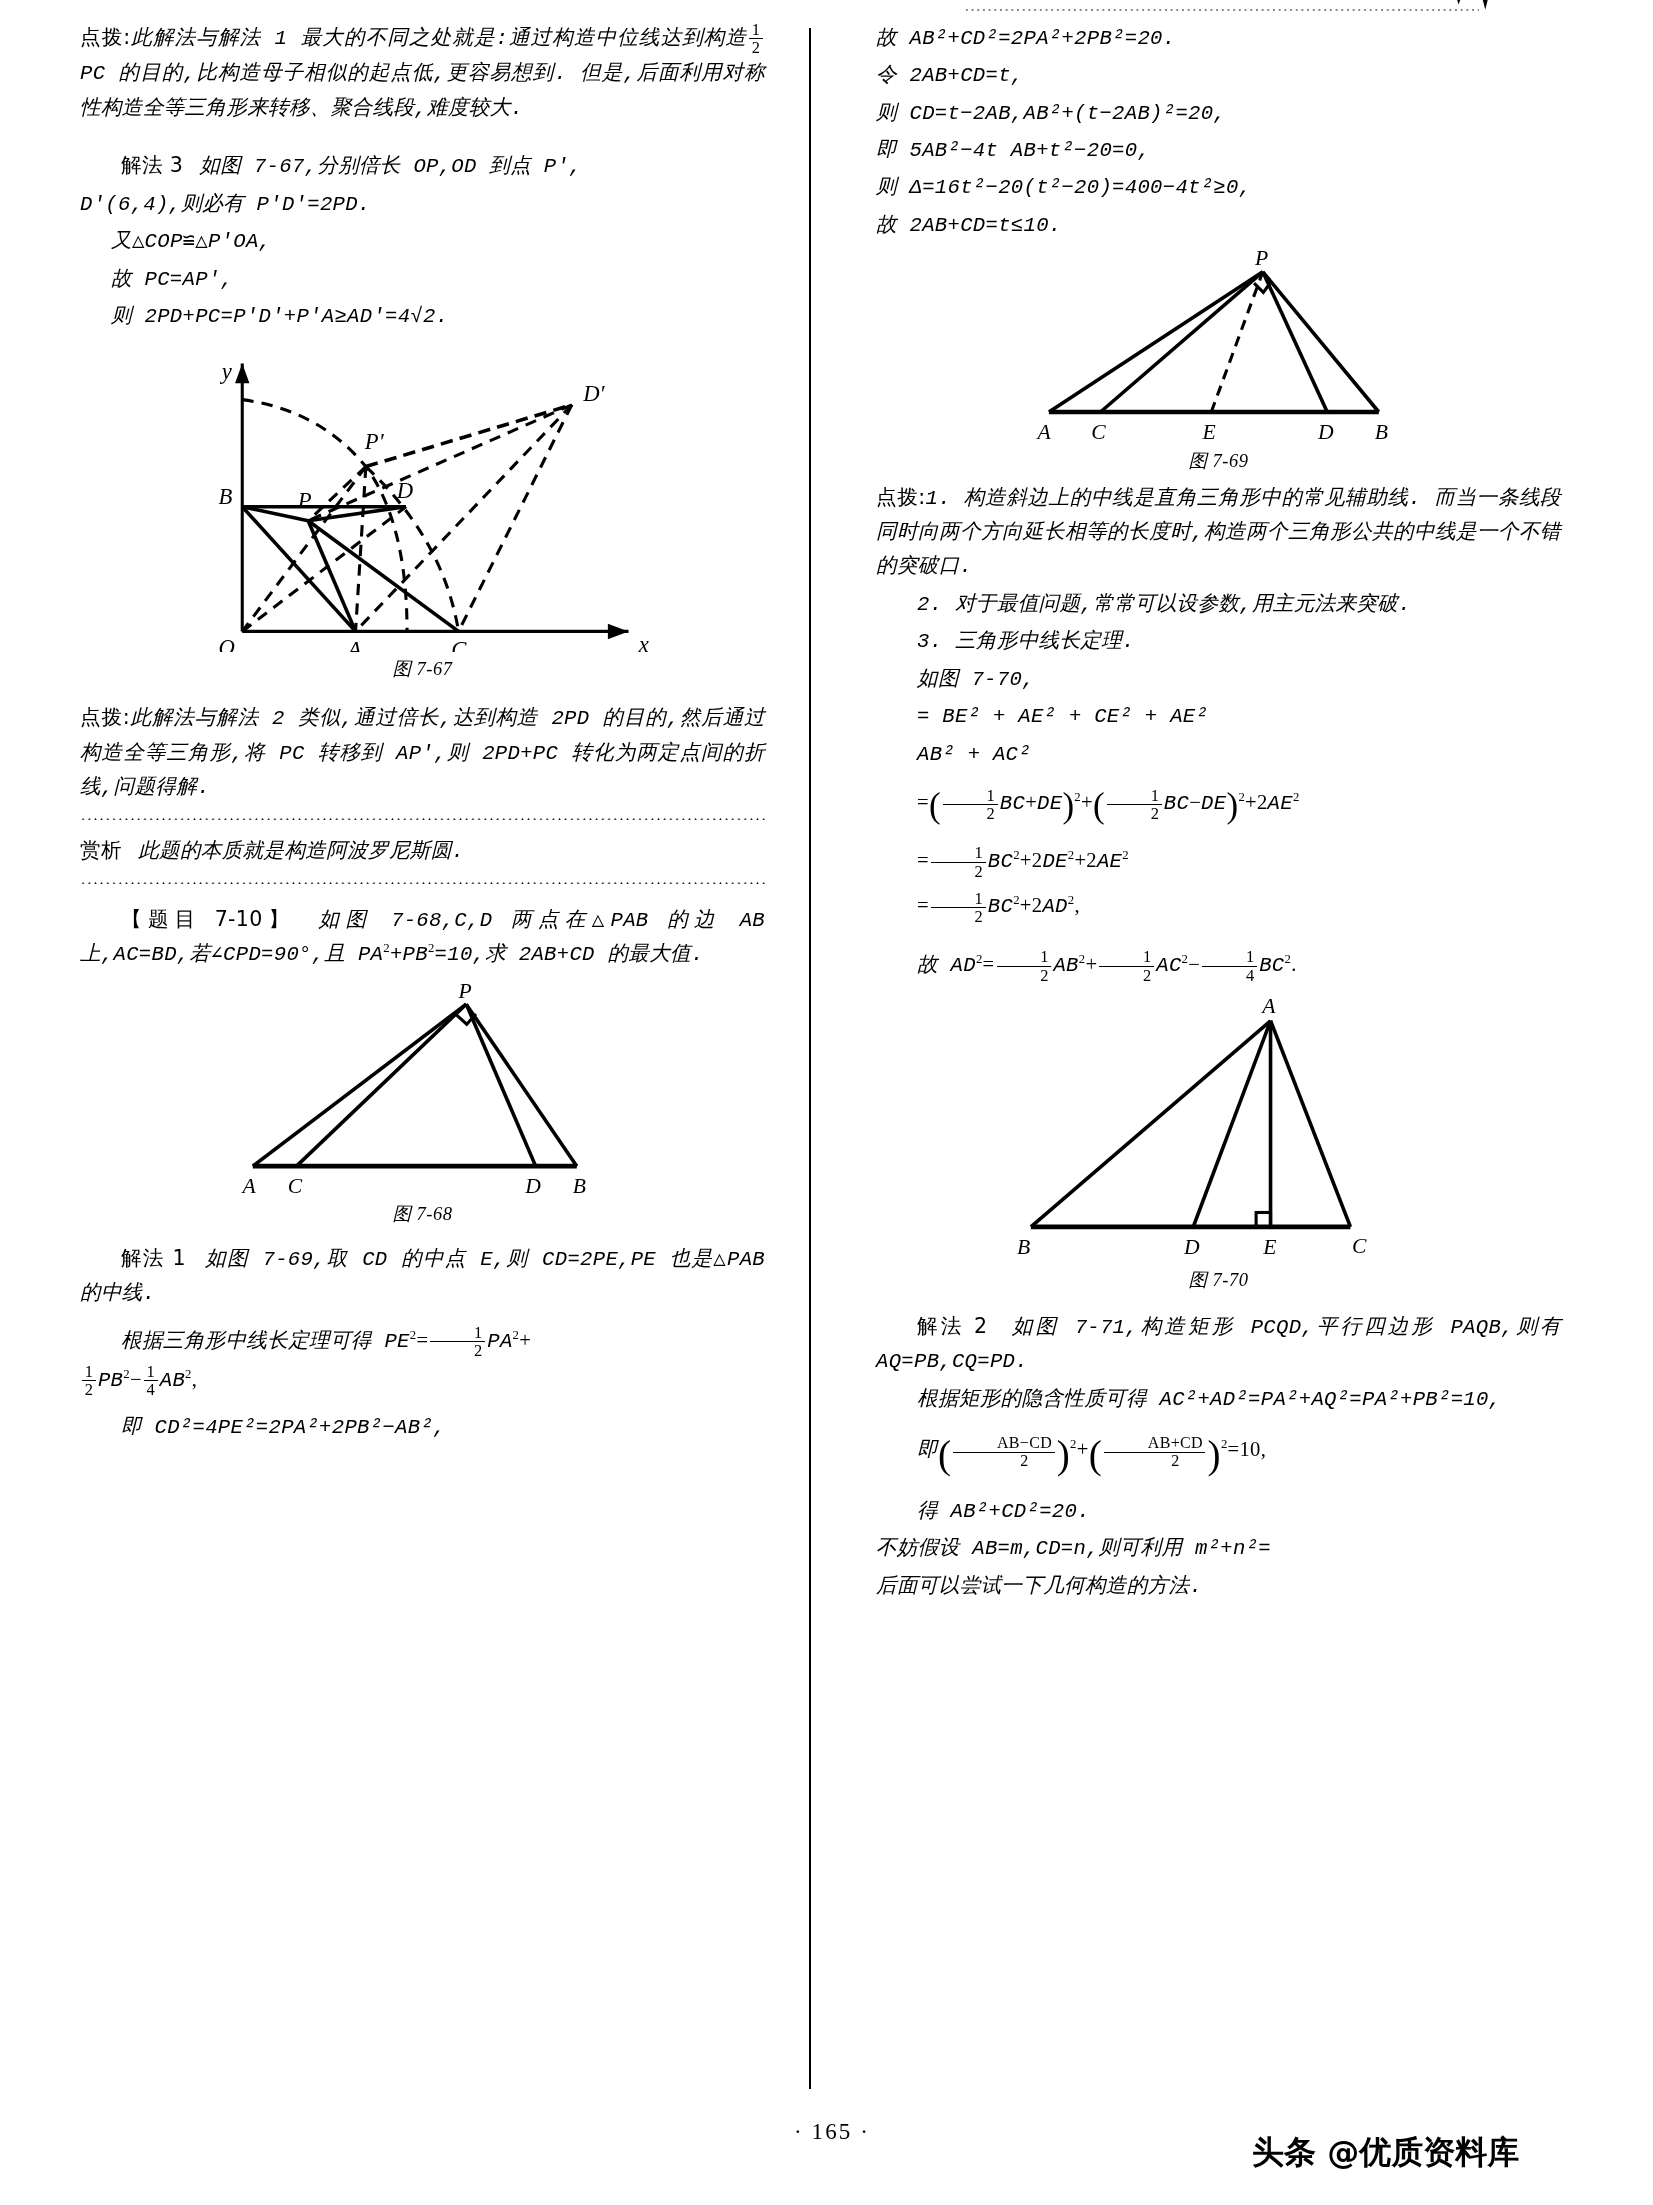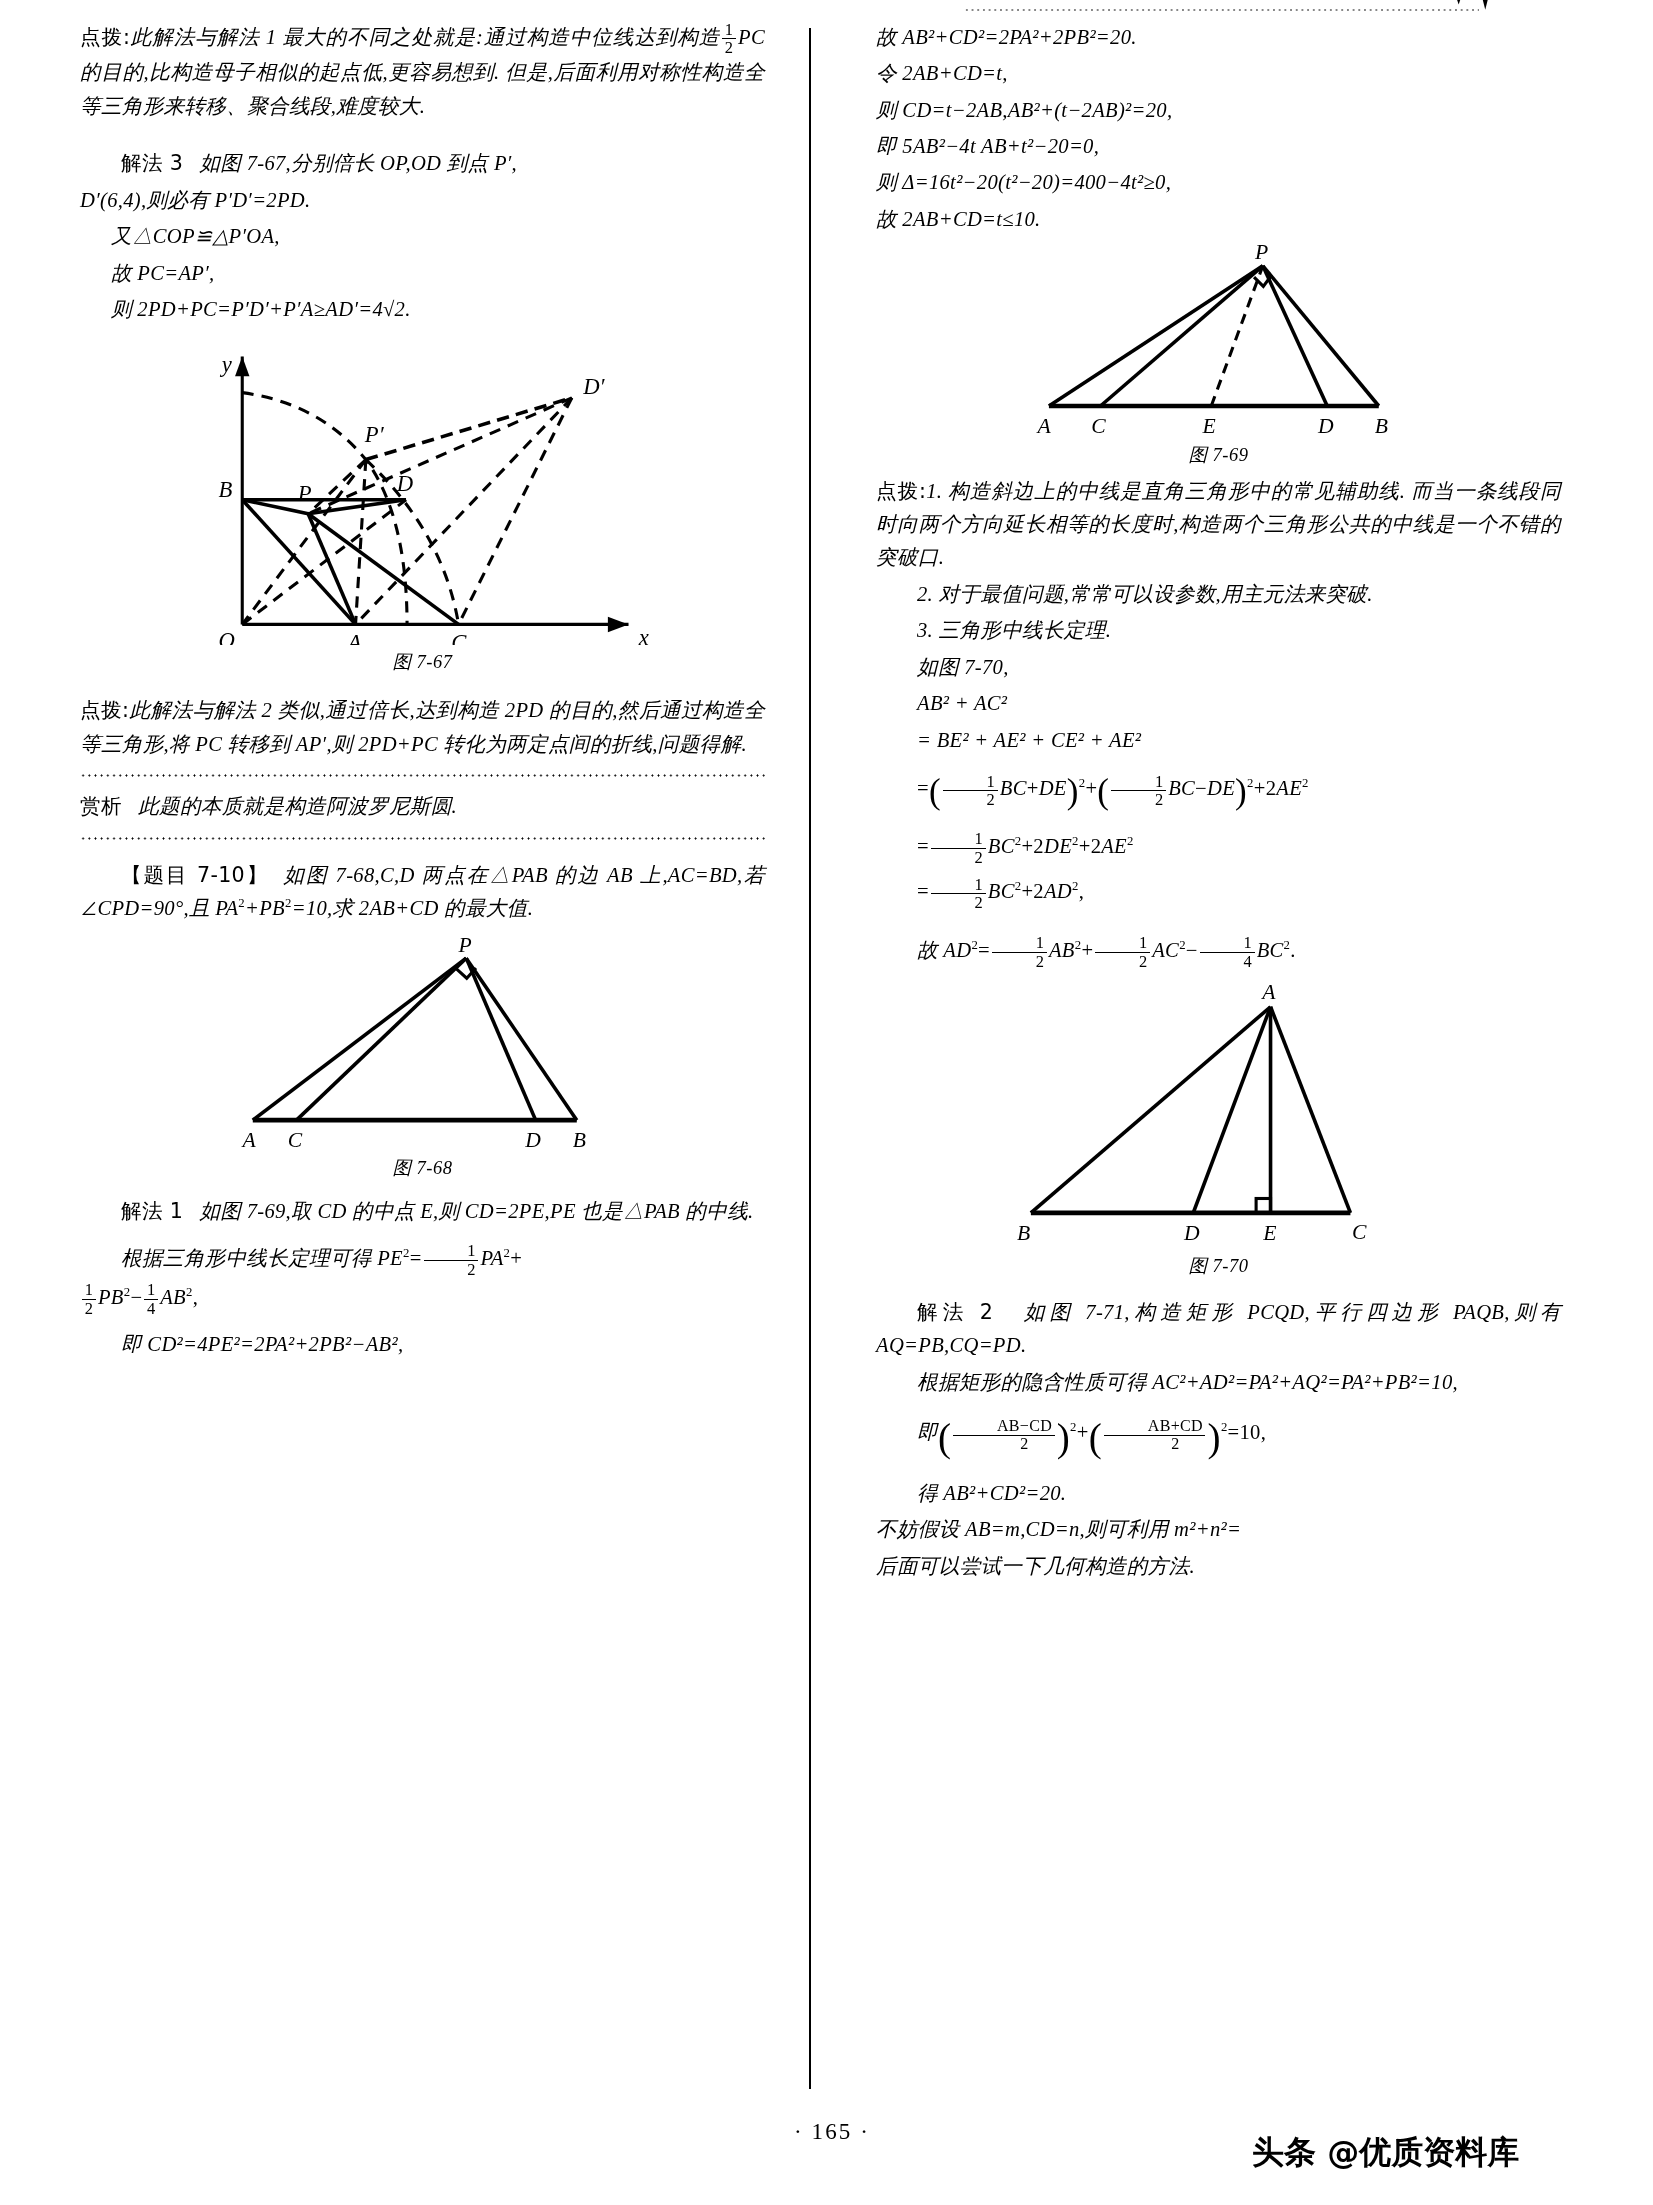--- a/index.html
+++ b/index.html
@@ -29,21 +29,21 @@
     position:absolute;left:809px;top:28px;width:1.5px;height:2061px;background:#000;
   }
 
   
   .para{
     font-size:20.6px;line-height:1.62;text-align:justify;
     letter-spacing:0.3px;margin:0 0 3.1px 0;
   }
   .indent{text-indent:41px;}
   .zh{font-family:"DejaVu Sans","Liberation Sans",sans-serif;font-weight:bold;}
-  .mi{font-style:italic;font-family:Liberation Serif, serif;}
+  .mi{font-style:italic;font-family:Liberation Mono, monospace;}
   .mr{font-family:"Liberation Serif",serif;}
 
   .tag{font-weight:normal;font-family:"DejaVu Sans",sans-serif;}
   .fracbig{display:inline-block;vertical-align:-0.58em;text-align:center;
         font-size:0.80em;line-height:1.05;margin:0 2.1px;}
   .fracbig .num{display:block;border-bottom:1px solid #000;padding:0 2.6px;}
   .fracbig .den{display:block;padding:0 2.6px;}
   sup{font-size:0.62em;vertical-align:super;}
 
   
@@ -246,24 +246,24 @@
       <span class="mi">2. 对于最值问题,常常可以设参数,用主元法来突破.</span>
     </div>
     <div class="para indent">
       <span class="mi">3. 三角形中线长定理.</span>
     </div>
 
     <div class="para indent">
       <span class="mi">如图 7-70,</span>
     </div>
     <div class="para indent">
+      <span class="mi">= BE² + AE² + CE² + AE²</span>
+    </div>
+    <div class="para indent">
       <span class="mi">AB² + AC²</span>
-    </div>
-    <div class="para indent">
-      <span class="mi">= BE² + AE² + CE² + AE²</span>
     </div>
 
     <div class="para indent" style="margin-top:7.2px">
       <span class="mr">=</span><span class="mr" style="font-size:1.7em;vertical-align:-0.22em;">(</span><span class="fracbig"><span class="num">1</span><span class="den">2</span></span><span class="mi">BC</span><span class="mr">+</span><span class="mi">DE</span><span class="mr" style="font-size:1.7em;vertical-align:-0.22em;">)</span><sup>2</sup><span class="mr">+</span><span class="mr" style="font-size:1.7em;vertical-align:-0.22em;">(</span><span class="fracbig"><span class="num">1</span><span class="den">2</span></span><span class="mi">BC</span><span class="mr">−</span><span class="mi">DE</span><span class="mr" style="font-size:1.7em;vertical-align:-0.22em;">)</span><sup>2</sup><span class="mr">+2</span><span class="mi">AE</span><sup>2</sup>
     </div>
 
     <div class="para indent" style="margin-top:9.3px">
       <span class="mr">=</span><span class="fracbig"><span class="num">1</span><span class="den">2</span></span><span class="mi">BC</span><sup>2</sup><span class="mr">+2</span><span class="mi">DE</span><sup>2</sup><span class="mr">+2</span><span class="mi">AE</span><sup>2</sup>
     </div>
 

